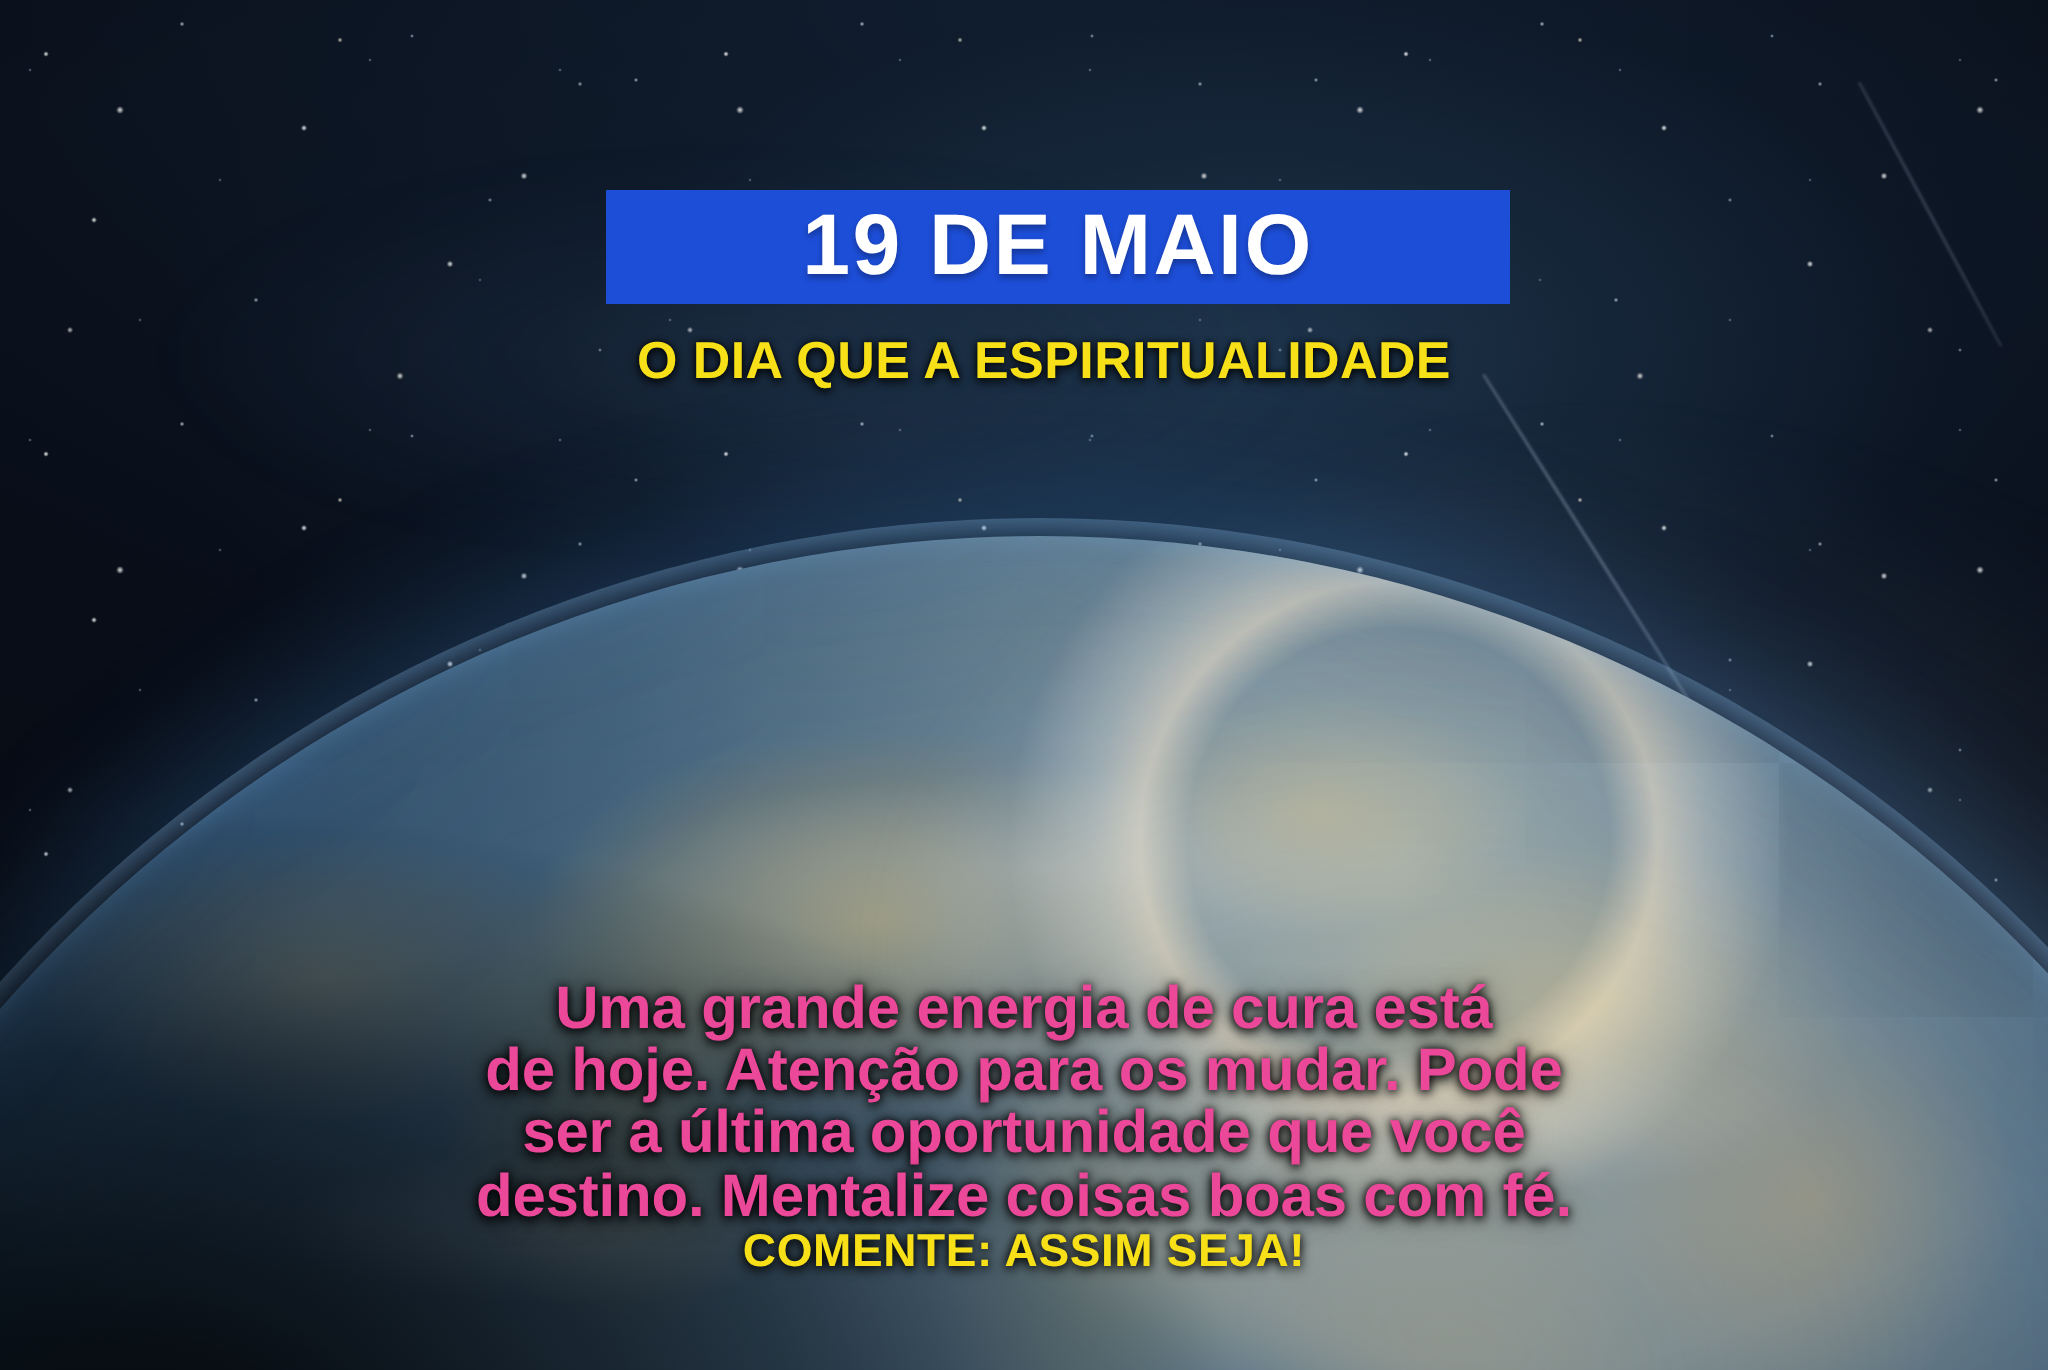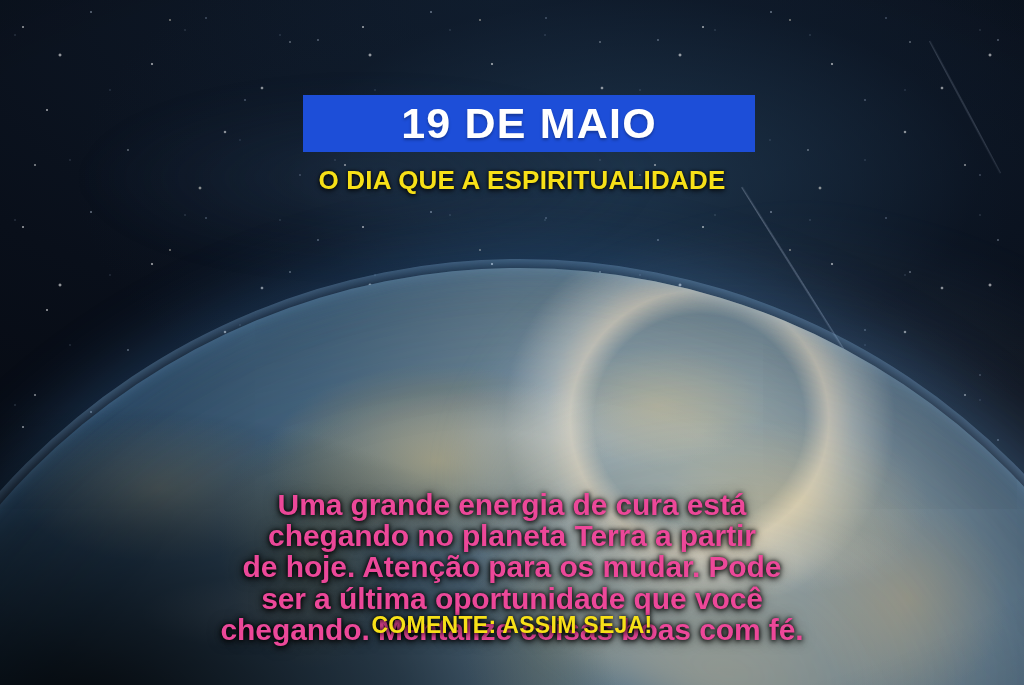--- a/index.html
+++ b/index.html
@@ -277,24 +277,23 @@
     <div class="date-badge">
       <span class="date-badge-text">19 DE MAIO</span>
     </div>
 
     <div class="headline">
       <span class="headline-line">O DIA QUE A ESPIRITUALIDADE</span>
     </div>
 
     <div class="body-copy">
       <span class="body-line">Uma grande energia de cura está</span>
-      <span class="body-line">chegando no planeta Terra a partir</span>
       <span class="body-line">de hoje. Atenção para os mudar. Pode</span>
       <span class="body-line">ser a última oportunidade que você</span>
-      <span class="body-line">chegando. Mentalize coisas boas com fé.</span>
+      <span class="body-line">destino. Mentalize coisas boas com fé.</span>
     </div>
 
     <div class="cta">
       <span>COMENTE: ASSIM SEJA!</span>
     </div>
 
   </div>
 </div>
 
 </body></html>

